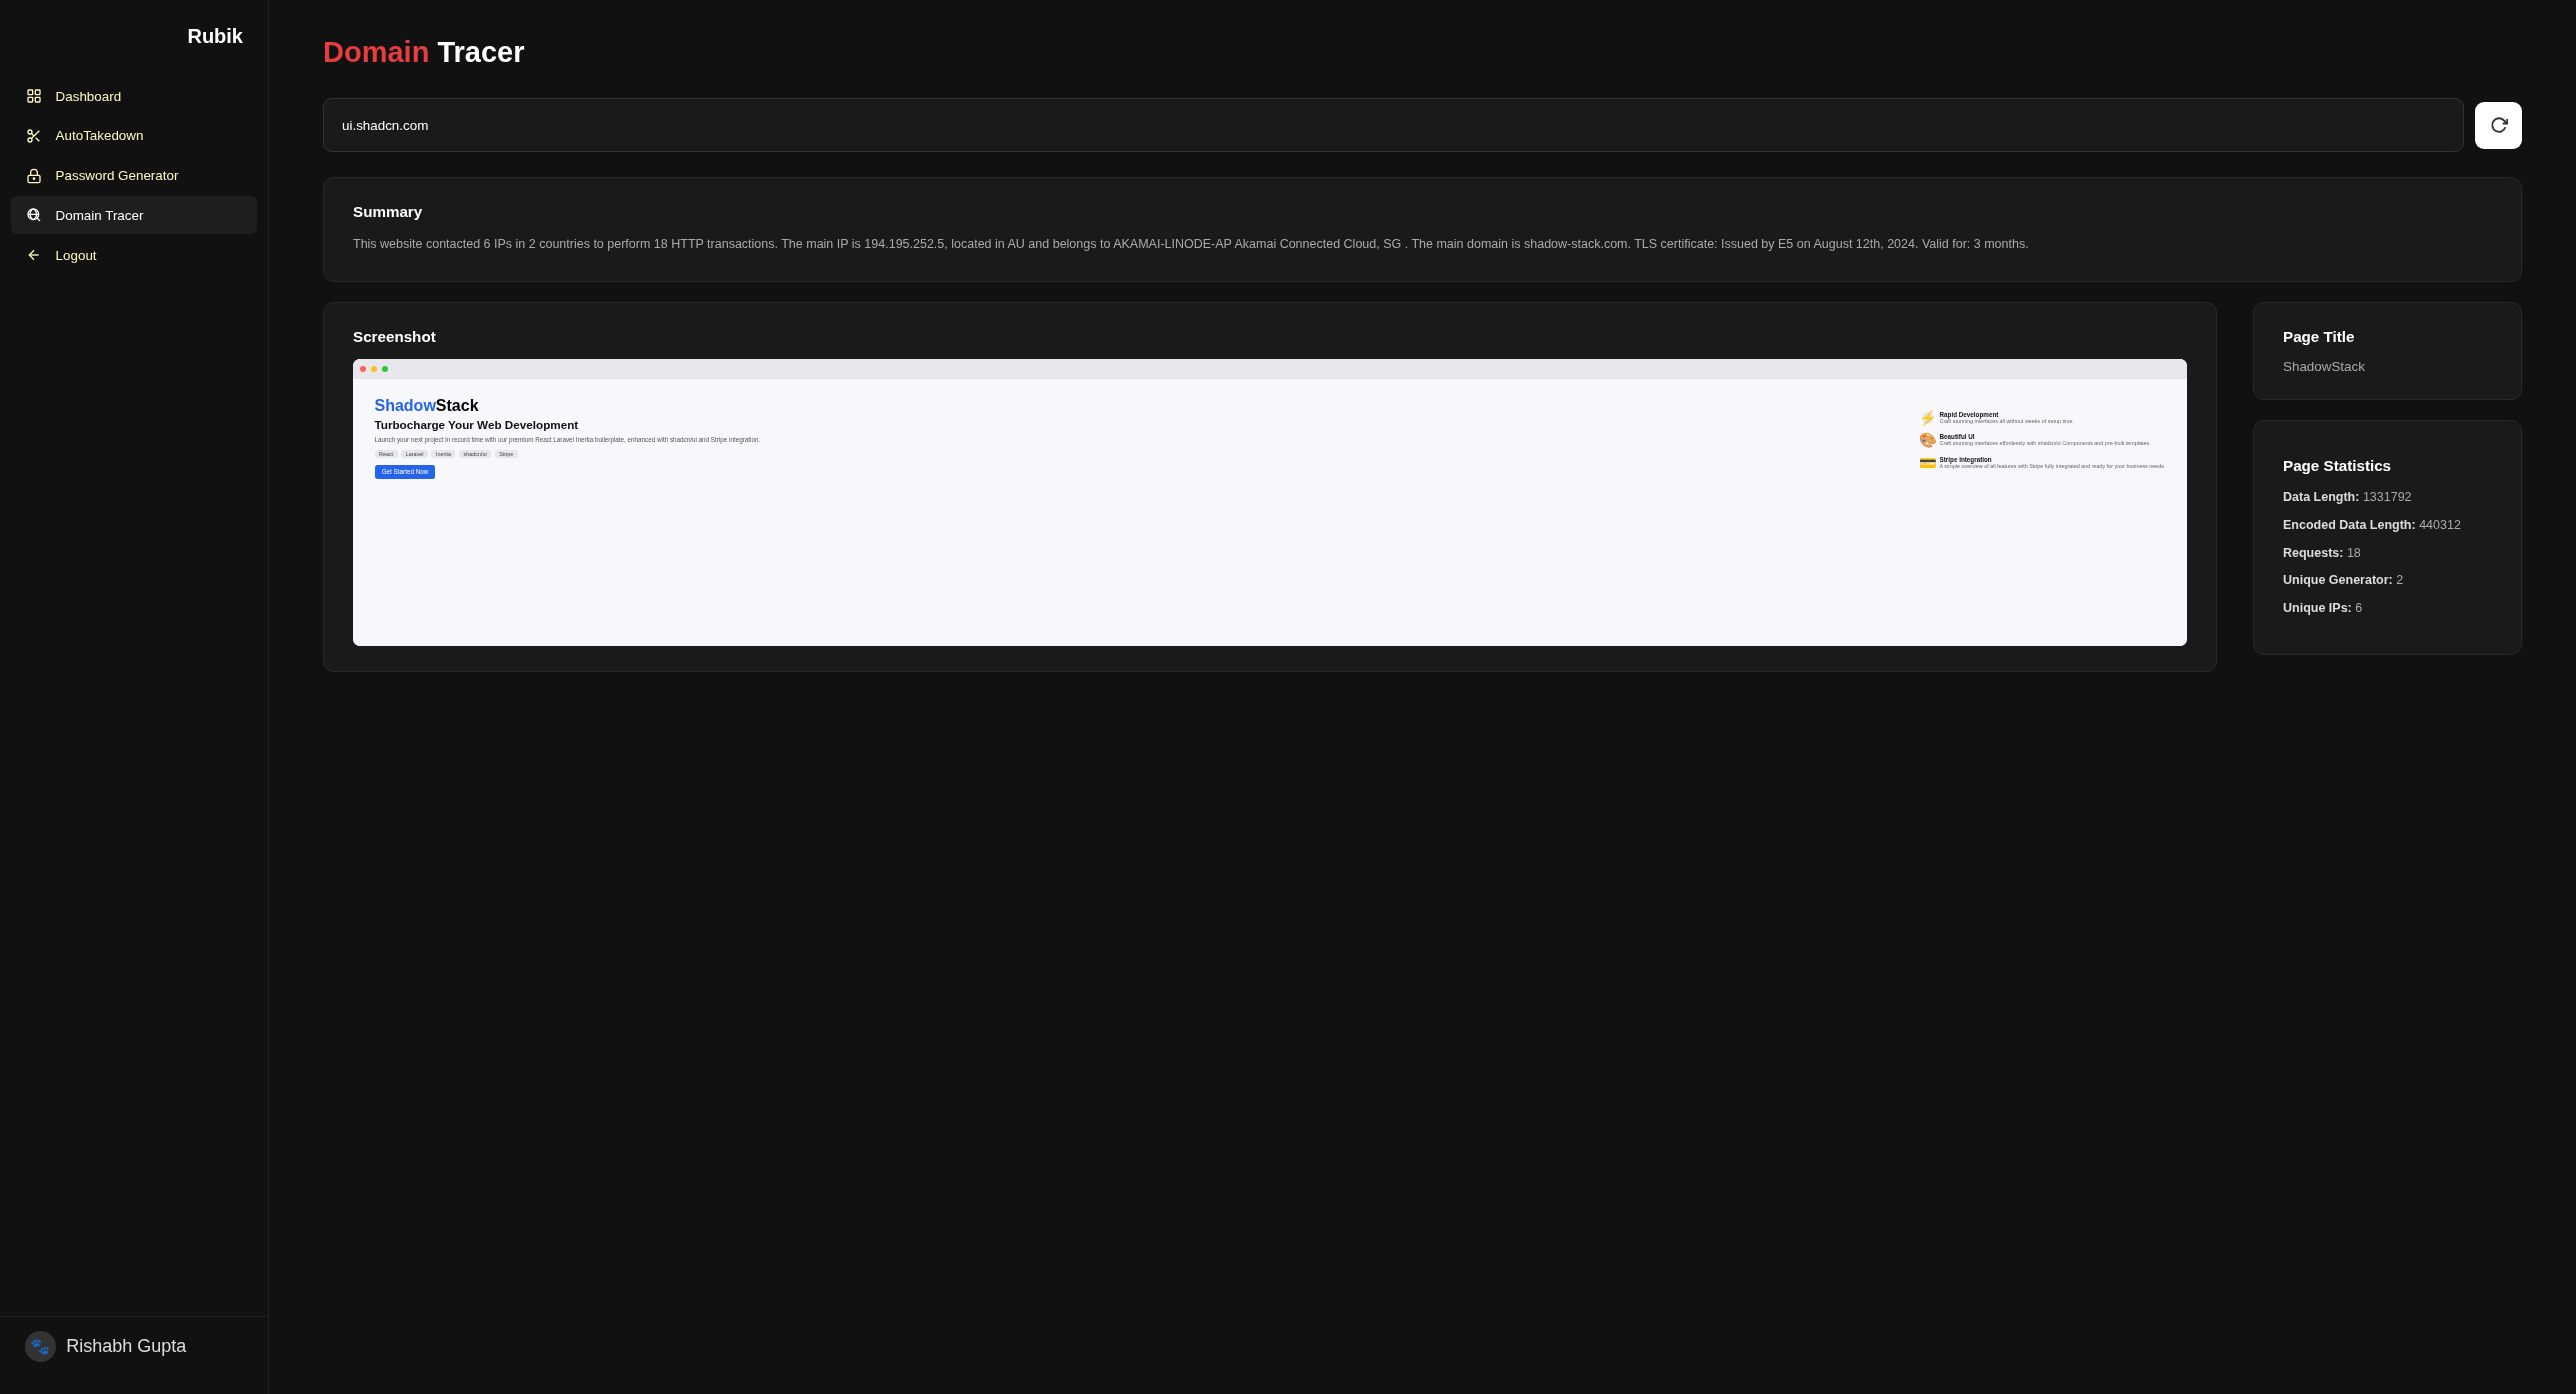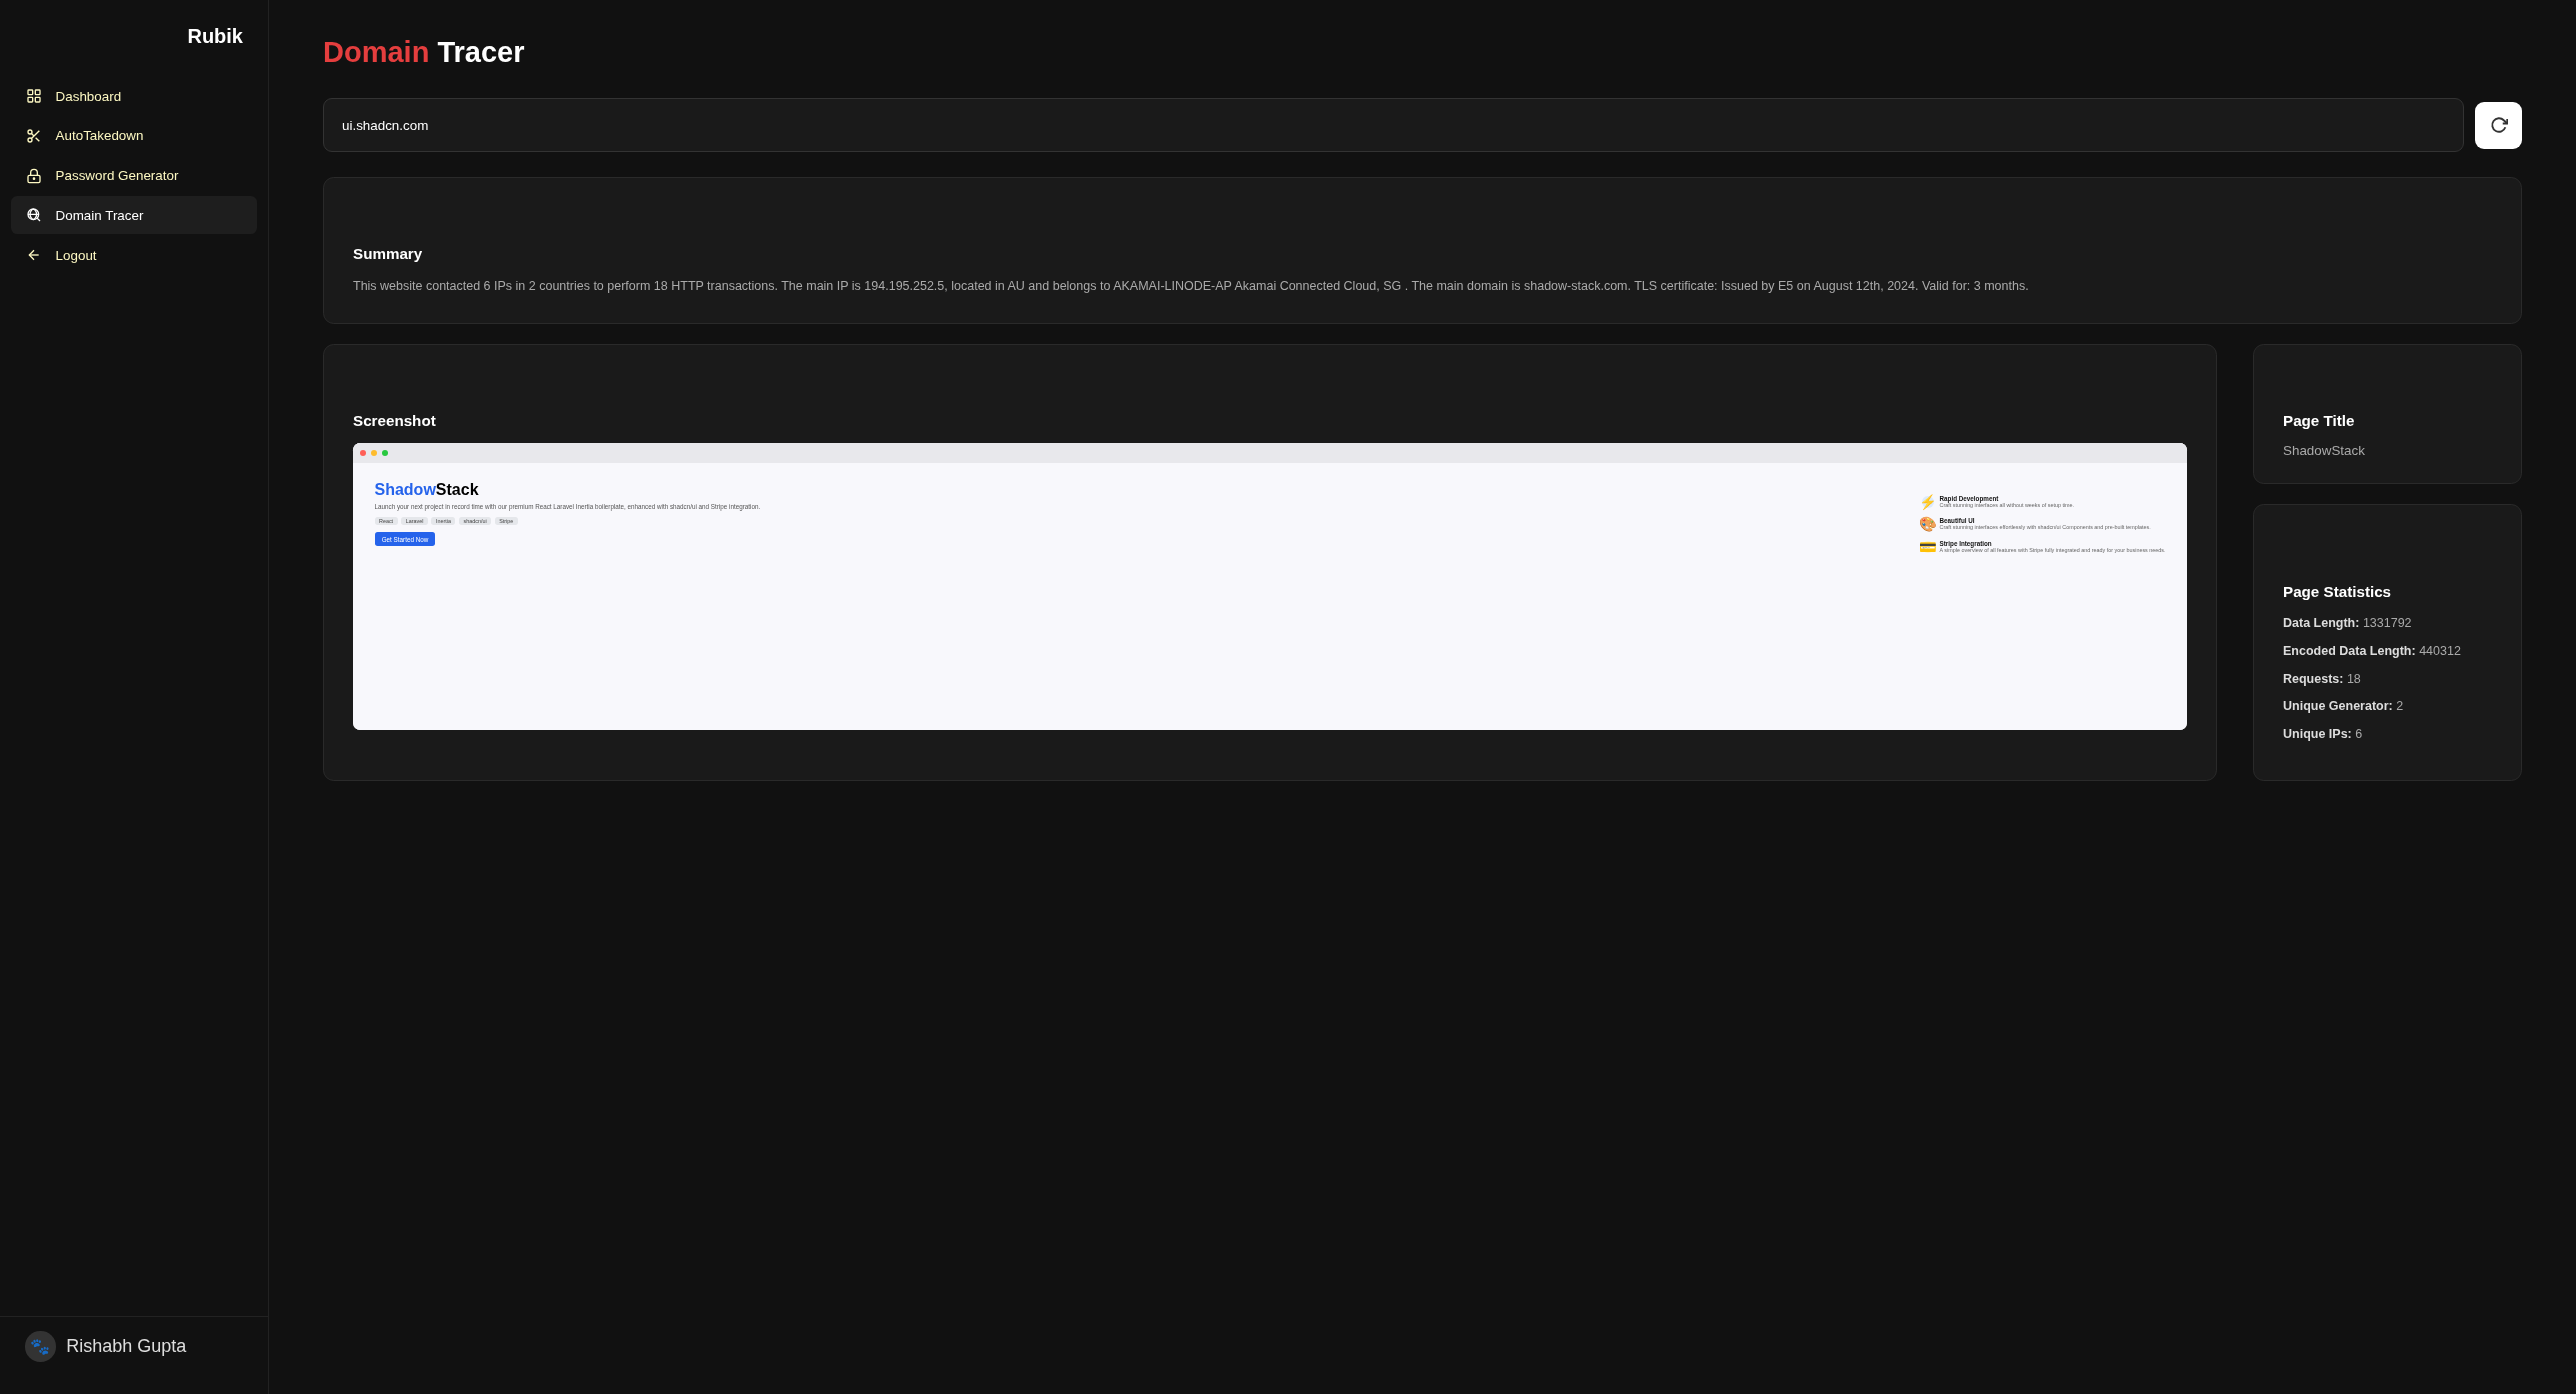--- a/index.html
+++ b/index.html
@@ -138,21 +138,20 @@
       border: 0.9px solid #2a2a2a;
       border-radius: 10.8px;
       padding: 25px 29px;
       margin-bottom: 20px;
     }
     .card-title {
       font-size: 15.2px;
       font-weight: 600;
       color: #fff;
       margin-bottom: 14.3px;
-      margin-top: 42px;
     }
     .summary-text {
       font-size: 12.5px;
       color: #aaa;
       line-height: 1.7;
     }
 
     .two-col {
       display: grid;
       grid-template-columns: 1fr 269px;
@@ -361,20 +360,21 @@
       <div class="screenshot-img">
 
         <div class="mini-browser">
           <div class="mini-browser-bar">
             <div class="mini-dot" style="background:#ff5f57;"></div>
             <div class="mini-dot" style="background:#febc2e;"></div>
             <div class="mini-dot" style="background:#28c840;"></div>
           </div>
           <div class="mini-content" style="position:relative;">
             <div class="mini-brand"><span class="b1">Shadow</span><span class="b2">Stack</span></div>
+            <div class="mini-h2">Turbocharge Your Web Development</div>
             <div class="mini-p">Launch your next project in record time with our premium React Laravel Inertia boilerplate, enhanced with shadcn/ui and Stripe integration.</div>
             <div class="mini-tags">
               <span class="mini-tag">React</span>
               <span class="mini-tag">Laravel</span>
               <span class="mini-tag">Inertia</span>
               <span class="mini-tag">shadcn/ui</span>
               <span class="mini-tag">Stripe</span>
             </div>
             <div class="mini-cta">Get Started Now</div>
 

